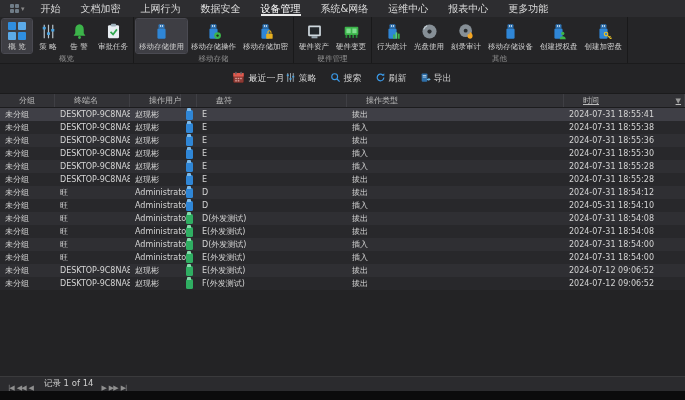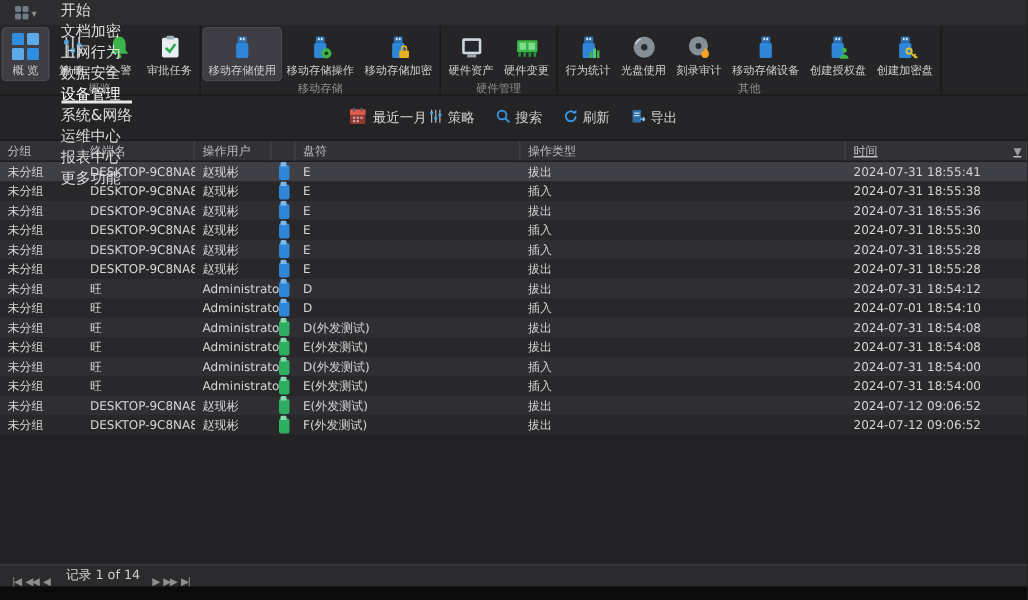--- a/index.html
+++ b/index.html
@@ -9,21 +9,21 @@
   .window { width: 685px; height: 400px; display: flex; flex-direction: column;
     background: #252527; color: #d6d6d6; }
 
   
   .menubar { height: 17px; background: #2d2d30; display: flex; align-items: center;
     flex: none; padding-left: 4px; }
   .app-button { display: flex; align-items: center; gap: 2px; padding: 0 6px; cursor: pointer; }
   .app-button .caret { color: #8a8a8a; font-size: 7px; }
   .appgrid { display: inline-grid; grid-template-columns: 4px 4px; gap: 1px; }
   .appgrid i { width: 4px; height: 4px; background: #6f7c87; border-radius: 1px; }
-  .menu-items { display: flex; height: 100%; flex-direction: column; }
+  .menu-items { display: flex; height: 100%; }
   .menu-item { padding: 0 10px; font-size: 10px; color: #dcdcdc; display: flex;
     align-items: center; cursor: pointer; position: relative; }
   .menu-item.active { color: #ffffff; }
   .menu-item.active::after { content: ""; position: absolute; left: 10px; right: 10px;
     bottom: 1px; height: 2px; background: #e8e8e8; }
 
   
   .ribbon { height: 47px; background: #252527; display: flex; flex: none;
     border-bottom: 1px solid #1b1b1c; }
   .ribbon-group { display: flex; flex-direction: column; border-right: 1px solid #19191a; }
@@ -48,21 +48,21 @@
   .date-filter .df-label { font-size: 9px; color: #d8d8d8; }
   .fb-actions { display: flex; align-items: center; gap: 13px; }
   .fb-btn { display: flex; align-items: center; gap: 3px; cursor: pointer; }
   .fb-btn svg { width: 11px; height: 11px; }
   .fb-btn span { font-size: 9px; color: #cfcfcf; }
 
   
   .table { flex: 1; display: flex; flex-direction: column; background: #232325; overflow: hidden; }
   .thead { height: 14px; flex: none; background: #323236; display: flex; align-items: stretch;
     border-bottom: 1px solid #1c1c1e; font-size: 8px; color: #bcbcbc; }
-  .th { display: flex; align-items: center; padding-left: 5px; border-right: 1px solid #3f3f44;
+  .th { display: flex; align-items: center; padding-left: 19px; border-right: 1px solid #3f3f44;
     white-space: nowrap; overflow: hidden; }
   .th.c-time { justify-content: space-between; padding-right: 3px; text-decoration: underline; }
   .sort-icon { font-size: 7px; color: #9a9a9a; }
   .tbody { flex: none; }
   .tr { height: 13px; display: flex; align-items: stretch; font-size: 8px; color: #d4d4d4; cursor: pointer; }
   .tr:nth-child(odd) { background: #2f2f33; }
   .tr:nth-child(even) { background: #28282b; }
   .tr.selected { background: #3f3f46; }
   .td { display: flex; align-items: center; padding-left: 5px; white-space: nowrap; overflow: hidden; }
   .c-group { width: 55px; flex: none; }
@@ -478,21 +478,21 @@
         </div>
         <div class="tr">
           <div class="td c-group">未分组</div>
           <div class="td c-term">旺</div>
           <div class="td c-user">Administrator</div>
           <div class="td c-icon">
             <span class="drive-ico drive-blue"></span>
           </div>
           <div class="td c-drive">D</div>
           <div class="td c-op">插入</div>
-          <div class="td c-time">2024-07-01 18:54:10</div>
+          <div class="td c-time">2024-05-31 18:54:10</div>
         </div>
         <div class="tr">
           <div class="td c-group">未分组</div>
           <div class="td c-term">旺</div>
           <div class="td c-user">Administrator</div>
           <div class="td c-icon">
             <span class="drive-ico drive-green"></span>
           </div>
           <div class="td c-drive">D(外发测试)</div>
           <div class="td c-op">拔出</div>

